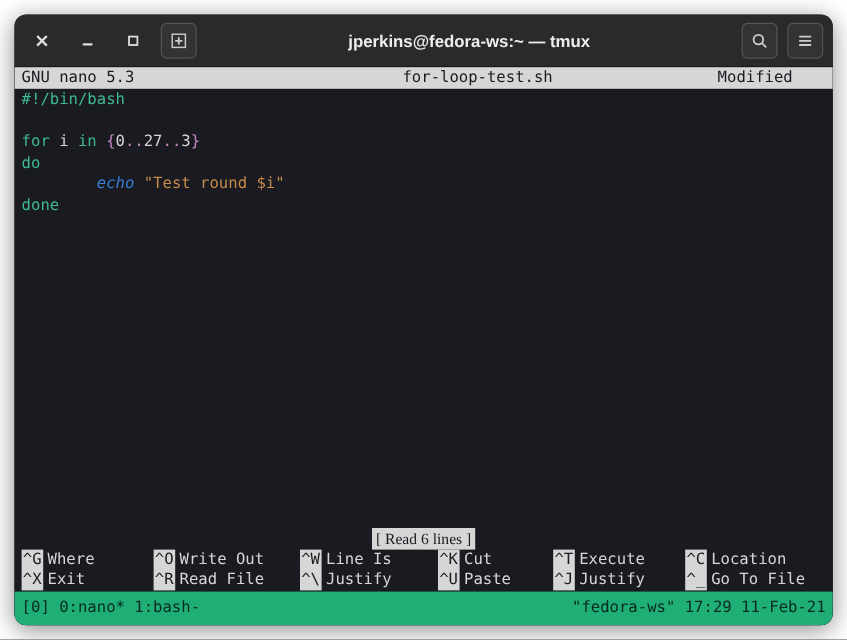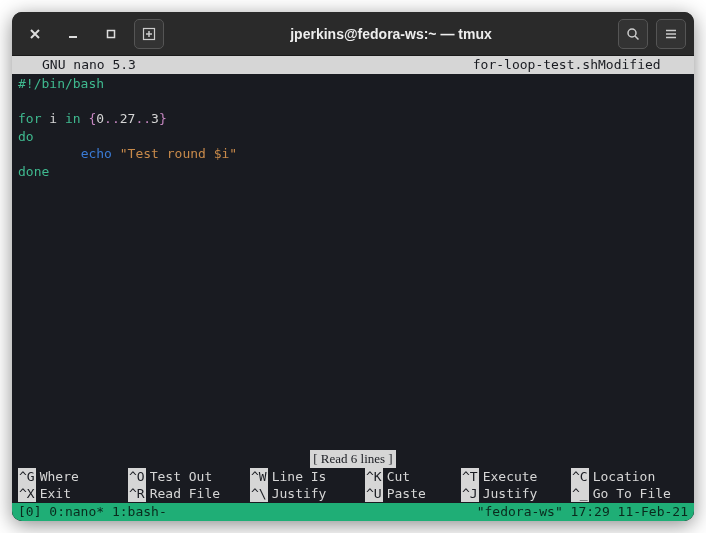--- a/index.html
+++ b/index.html
@@ -64,31 +64,31 @@
       line-height: 1.35;
     }
     .nano-header {
       background: #d6d6d6;
       color: #191b21;
       display: flex;
       padding: 0 6px;
       height: 18px;
       align-items: center;
     }
-    .nano-header .app { width: 180px; margin-left: 24px; }
-    .nano-header .file { flex: 1; text-align: right; }
+    .nano-header .app { width: 180px; }
+    .nano-header .file { flex: 1; text-align: center; }
     .nano-header .mod { width: 90px; text-align: left; }
     .editor {
       flex: 1;
       padding: 1px 6px;
       color: #d6d6d6;
       white-space: pre;
     }
     .c-green { color: #3fb98f; }
-    .c-blue { color: #3a7bd5; }
+    .c-blue { color: #3a7bd5; font-style: italic; }
     .c-brown { color: #c88a4a; }
     .c-mag { color: #c586c0; }
     .c-white { color: #d6d6d6; }
     .status-line {
       text-align: center;
       height: 18px;
       font-family: Liberation Serif, serif;
     }
     .status-chip {
       background: #d6d6d6;
@@ -105,21 +105,21 @@
     .sc-cell.w1 { width: 110px; }
     .sc-cell.w2 { width: 122px; }
     .sc-cell.w3 { width: 115px; }
     .sc-cell.w4 { width: 96px; }
     .sc-cell.w5 { width: 110px; }
     .sc-cell.w6 { width: 115px; }
     .kb { background: #d6d6d6; color: #191b21; padding: 0 1px; }
     .tmux-bar {
       background: #1fae76;
       color: #0a2a1d;
-      height: 18px;
+      height: 28px;
       display: flex;
       align-items: center;
       padding: 0 6px;
       font-size: 13px;
     }
     .tmux-left { flex: 1; white-space: pre; }
     .tmux-right { white-space: pre; }
     svg { display: block; }
   </style>
 </head>
@@ -184,21 +184,21 @@
     </div>
 
     <div class="shortcuts">
       <div class="sc-row">
         <div class="sc-cell w1">
             <span class="kb">^G</span>
             <span>Where</span>
           </div>
         <div class="sc-cell w2">
             <span class="kb">^O</span>
-            <span>Test Out</span>
+            <span>Write Out</span>
           </div>
         <div class="sc-cell w3">
             <span class="kb">^W</span>
             <span>Line Is</span>
           </div>
         <div class="sc-cell w4">
             <span class="kb">^K</span>
             <span>Cut</span>
           </div>
         <div class="sc-cell w5">

